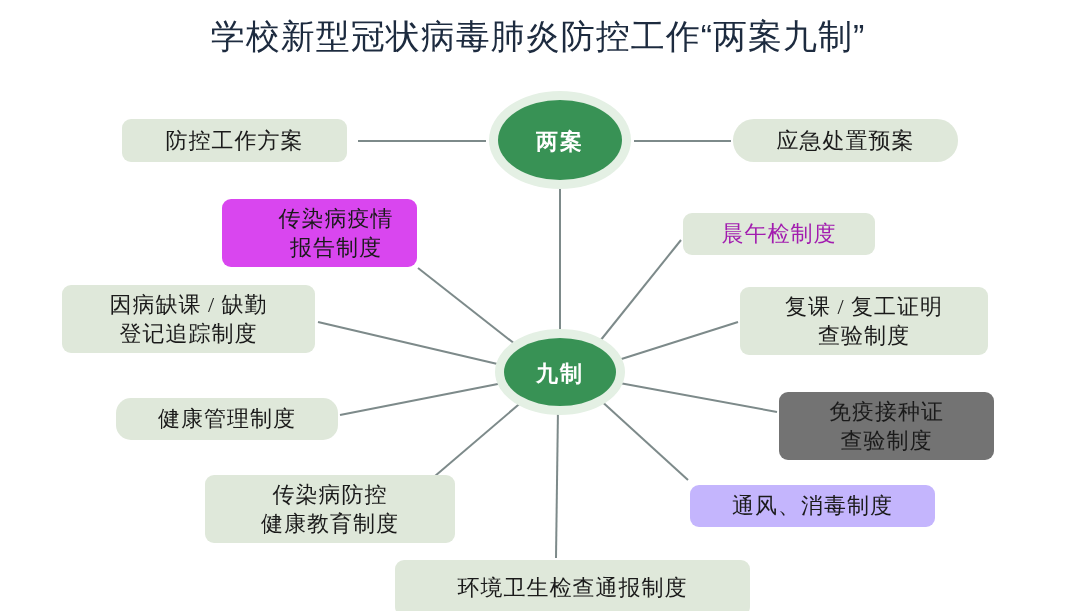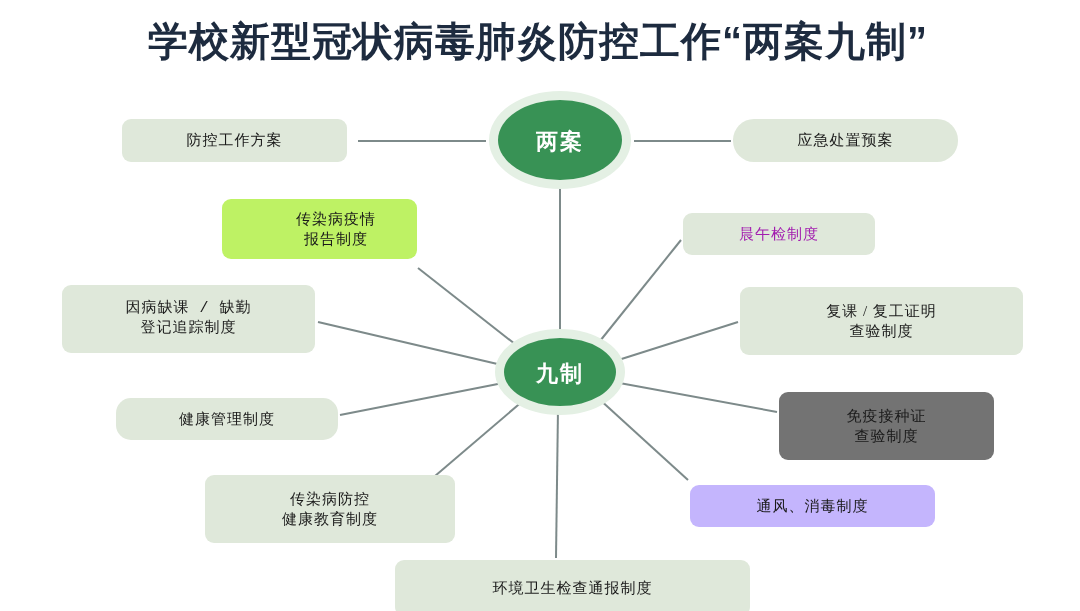--- a/index.html
+++ b/index.html
@@ -14,22 +14,22 @@
     overflow: hidden;
     font-family: "Liberation Serif", "DejaVu Serif", serif;
   }
   #page-title {
     position: absolute;
     top: 14px;
     left: 0;
     width: 1076px;
     text-align: center;
     font-family: "Liberation Sans", "DejaVu Sans", sans-serif;
-    font-weight: bold;
-    font-size: 40px;
+    font-weight: normal;
+    font-size: 34px;
     letter-spacing: 1px;
     color: #1d2b3f;
     white-space: nowrap;
   }
   #diagram {
     position: absolute;
     top: 0;
     left: 0;
     width: 1080px;
     height: 611px;
@@ -54,21 +54,21 @@
     letter-spacing: 2px;
     text-anchor: middle;
     dominant-baseline: central;
   }
   .leaf-box {
     position: absolute;
     background: #dfe8da;
     border-radius: 9px;
     color: #1a1a1a;
     font-family: "Liberation Serif", "DejaVu Serif", serif;
-    font-size: 15px;
+    font-size: 22px;
     line-height: 1.34;
     text-align: center;
     display: flex;
     align-items: center;
     justify-content: center;
     box-sizing: border-box;
     padding: 6px 14px;
     white-space: pre-line;
     letter-spacing: 1px;
   }
@@ -103,28 +103,28 @@
         <g>
           <ellipse cx="560" cy="372" rx="65" ry="43" class="node-halo" fill="#e4f0e4"></ellipse>
           <ellipse cx="560" cy="372" rx="56" ry="34" class="node-ellipse" fill="#389255"></ellipse>
           <text x="560" y="373" class="node-label">九制</text>
         </g>
       </g>
   </svg>
   <div id="leaves-layer">
       <div class="leaf-box" style="left: 122px; top: 119px; width: 225px; height: 43px; background: rgb(223, 232, 218); color: rgb(26, 26, 26);">防控工作方案</div>
       <div class="leaf-box" style="left: 733px; top: 119px; width: 225px; height: 43px; background: rgb(223, 232, 218); color: rgb(26, 26, 26); border-radius: 21px;">应急处置预案</div>
-      <div class="leaf-box" style="left: 222px; top: 199px; width: 195px; height: 60px; background: #bef264; color: rgb(26, 26, 26); padding-left: 47px;">传染病疫情
+      <div class="leaf-box" style="left: 222px; top: 199px; width: 195px; height: 68px; background: #d946ef; color: rgb(26, 26, 26); padding-left: 47px;">传染病疫情
 报告制度</div>
-      <div class="leaf-box" style="left: 62px; top: 285px; width: 253px; height: 68px; background: rgb(223, 232, 218); color: rgb(26, 26, 26); font-family: Liberation Mono, monospace;">因病缺课 / 缺勤
+      <div class="leaf-box" style="left: 62px; top: 285px; width: 253px; height: 68px; background: rgb(223, 232, 218); color: rgb(26, 26, 26);">因病缺课 / 缺勤
 登记追踪制度</div>
       <div class="leaf-box" style="left: 116px; top: 398px; width: 222px; height: 42px; background: rgb(223, 232, 218); color: rgb(26, 26, 26); border-radius: 15px;">健康管理制度</div>
       <div class="leaf-box" style="left: 205px; top: 475px; width: 250px; height: 68px; background: rgb(223, 232, 218); color: rgb(26, 26, 26);">传染病防控
 健康教育制度</div>
       <div class="leaf-box" style="left: 395px; top: 560px; width: 355px; height: 56px; background: rgb(223, 232, 218); color: rgb(26, 26, 26);">环境卫生检查通报制度</div>
       <div class="leaf-box" style="left: 690px; top: 485px; width: 245px; height: 42px; background: #c4b5fd; color: rgb(26, 26, 26);">通风、消毒制度</div>
       <div class="leaf-box" style="left: 779px; top: 392px; width: 215px; height: 68px; background: #737373; color: rgb(26, 26, 26);">免疫接种证
 查验制度</div>
-      <div class="leaf-box" style="left: 740px; top: 287px; width: 283px; height: 68px; background: rgb(223, 232, 218); color: rgb(26, 26, 26);">复课 / 复工证明
+      <div class="leaf-box" style="left: 740px; top: 287px; width: 248px; height: 68px; background: rgb(223, 232, 218); color: rgb(26, 26, 26);">复课 / 复工证明
 查验制度</div>
       <div class="leaf-box" style="left: 683px; top: 213px; width: 192px; height: 42px; background: rgb(223, 232, 218); color: #a21caf;">晨午检制度</div>
     </div>
 </div>
 
 </body></html>

